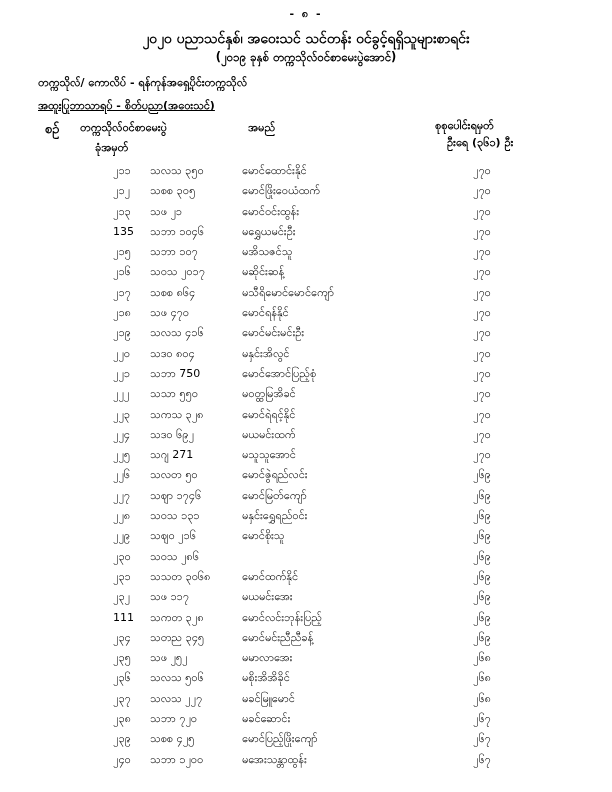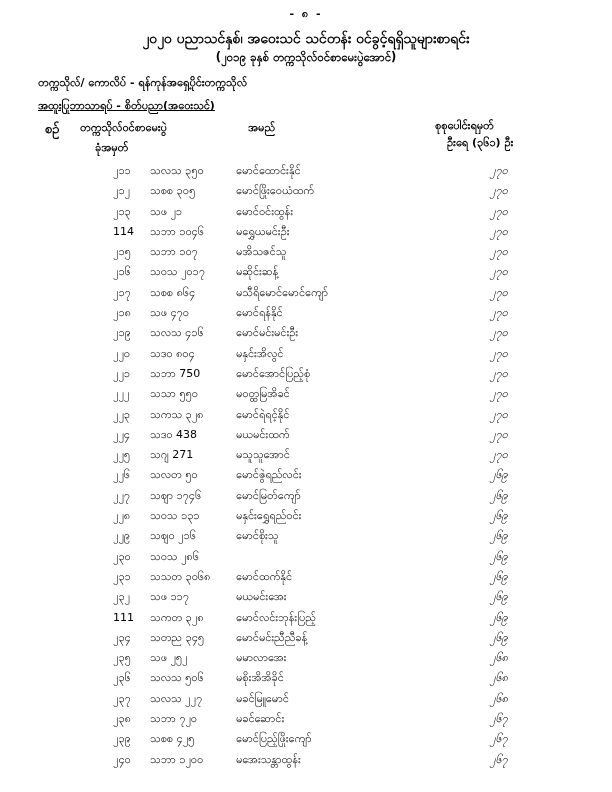--- a/index.html
+++ b/index.html
@@ -24,22 +24,22 @@
   .hdr-serial{top:120px;left:45px;font-size:13px;}
   .hdr-roll1{top:120px;left:80px;font-size:11px;}
   .hdr-name{top:120px;left:248px;font-size:11px;font-family:Liberation Serif, serif;}
   .hdr-total{top:118px;left:435px;font-size:11px;}
   .hdr-roll2{top:140px;left:95px;font-size:11px;}
   .rows{position:absolute;top:161px;left:0;width:612px;}
   .row{position:relative;height:20.3px;font-size:11px;line-height:20.3px;}
   .cell{position:absolute;top:0;white-space:nowrap;}
   .c-serial{left:113px;}
   .c-roll{left:150px;}
-  .c-name{left:236px;}
-  .c-total{left:490px;font-style:italic;}
+  .c-name{left:242px;}
+  .c-total{left:473px;}
 </style>
 </head>
 <body>
 
 <div class="page">
 
   <div class="abs center pagenum b">- ၈ -</div>
 
   <div class="abs center title1 b">၂၀၂၀ ပညာသင်နှစ်၊ အဝေးသင် သင်တန်း ဝင်ခွင့်ရရှိသူများစာရင်း</div>
 
@@ -77,21 +77,21 @@
     </div>
 
     <div class="row">
       <span class="cell c-serial">၂၁၃</span>
       <span class="cell c-roll">သဖ ၂၁</span>
       <span class="cell c-name">မောင်ဝင်းထွန်း</span>
       <span class="cell c-total">၂၇၀</span>
     </div>
 
     <div class="row">
-      <span class="cell c-serial">114</span>
+      <span class="cell c-serial">135</span>
       <span class="cell c-roll">သဘာ ၁၀၄၆</span>
       <span class="cell c-name">မရွှေယမင်းဦး</span>
       <span class="cell c-total">၂၇၀</span>
     </div>
 
     <div class="row">
       <span class="cell c-serial">၂၁၅</span>
       <span class="cell c-roll">သဘာ ၁၀၇</span>
       <span class="cell c-name">မအိသဇင်သူ</span>
       <span class="cell c-total">၂၇၀</span>
@@ -148,21 +148,21 @@
 
     <div class="row">
       <span class="cell c-serial">၂၂၃</span>
       <span class="cell c-roll">သကသ ၃၂၈</span>
       <span class="cell c-name">မောင်ရဲရင့်နိုင်</span>
       <span class="cell c-total">၂၇၀</span>
     </div>
 
     <div class="row">
       <span class="cell c-serial">၂၂၄</span>
-      <span class="cell c-roll">သဒဝ 438</span>
+      <span class="cell c-roll">သဒဝ ၆၉၂</span>
       <span class="cell c-name">မယမင်းထက်</span>
       <span class="cell c-total">၂၇၀</span>
     </div>
 
     <div class="row">
       <span class="cell c-serial">၂၂၅</span>
       <span class="cell c-roll">သဂျ 271</span>
       <span class="cell c-name">မသူသူအောင်</span>
       <span class="cell c-total">၂၇၀</span>
     </div>

